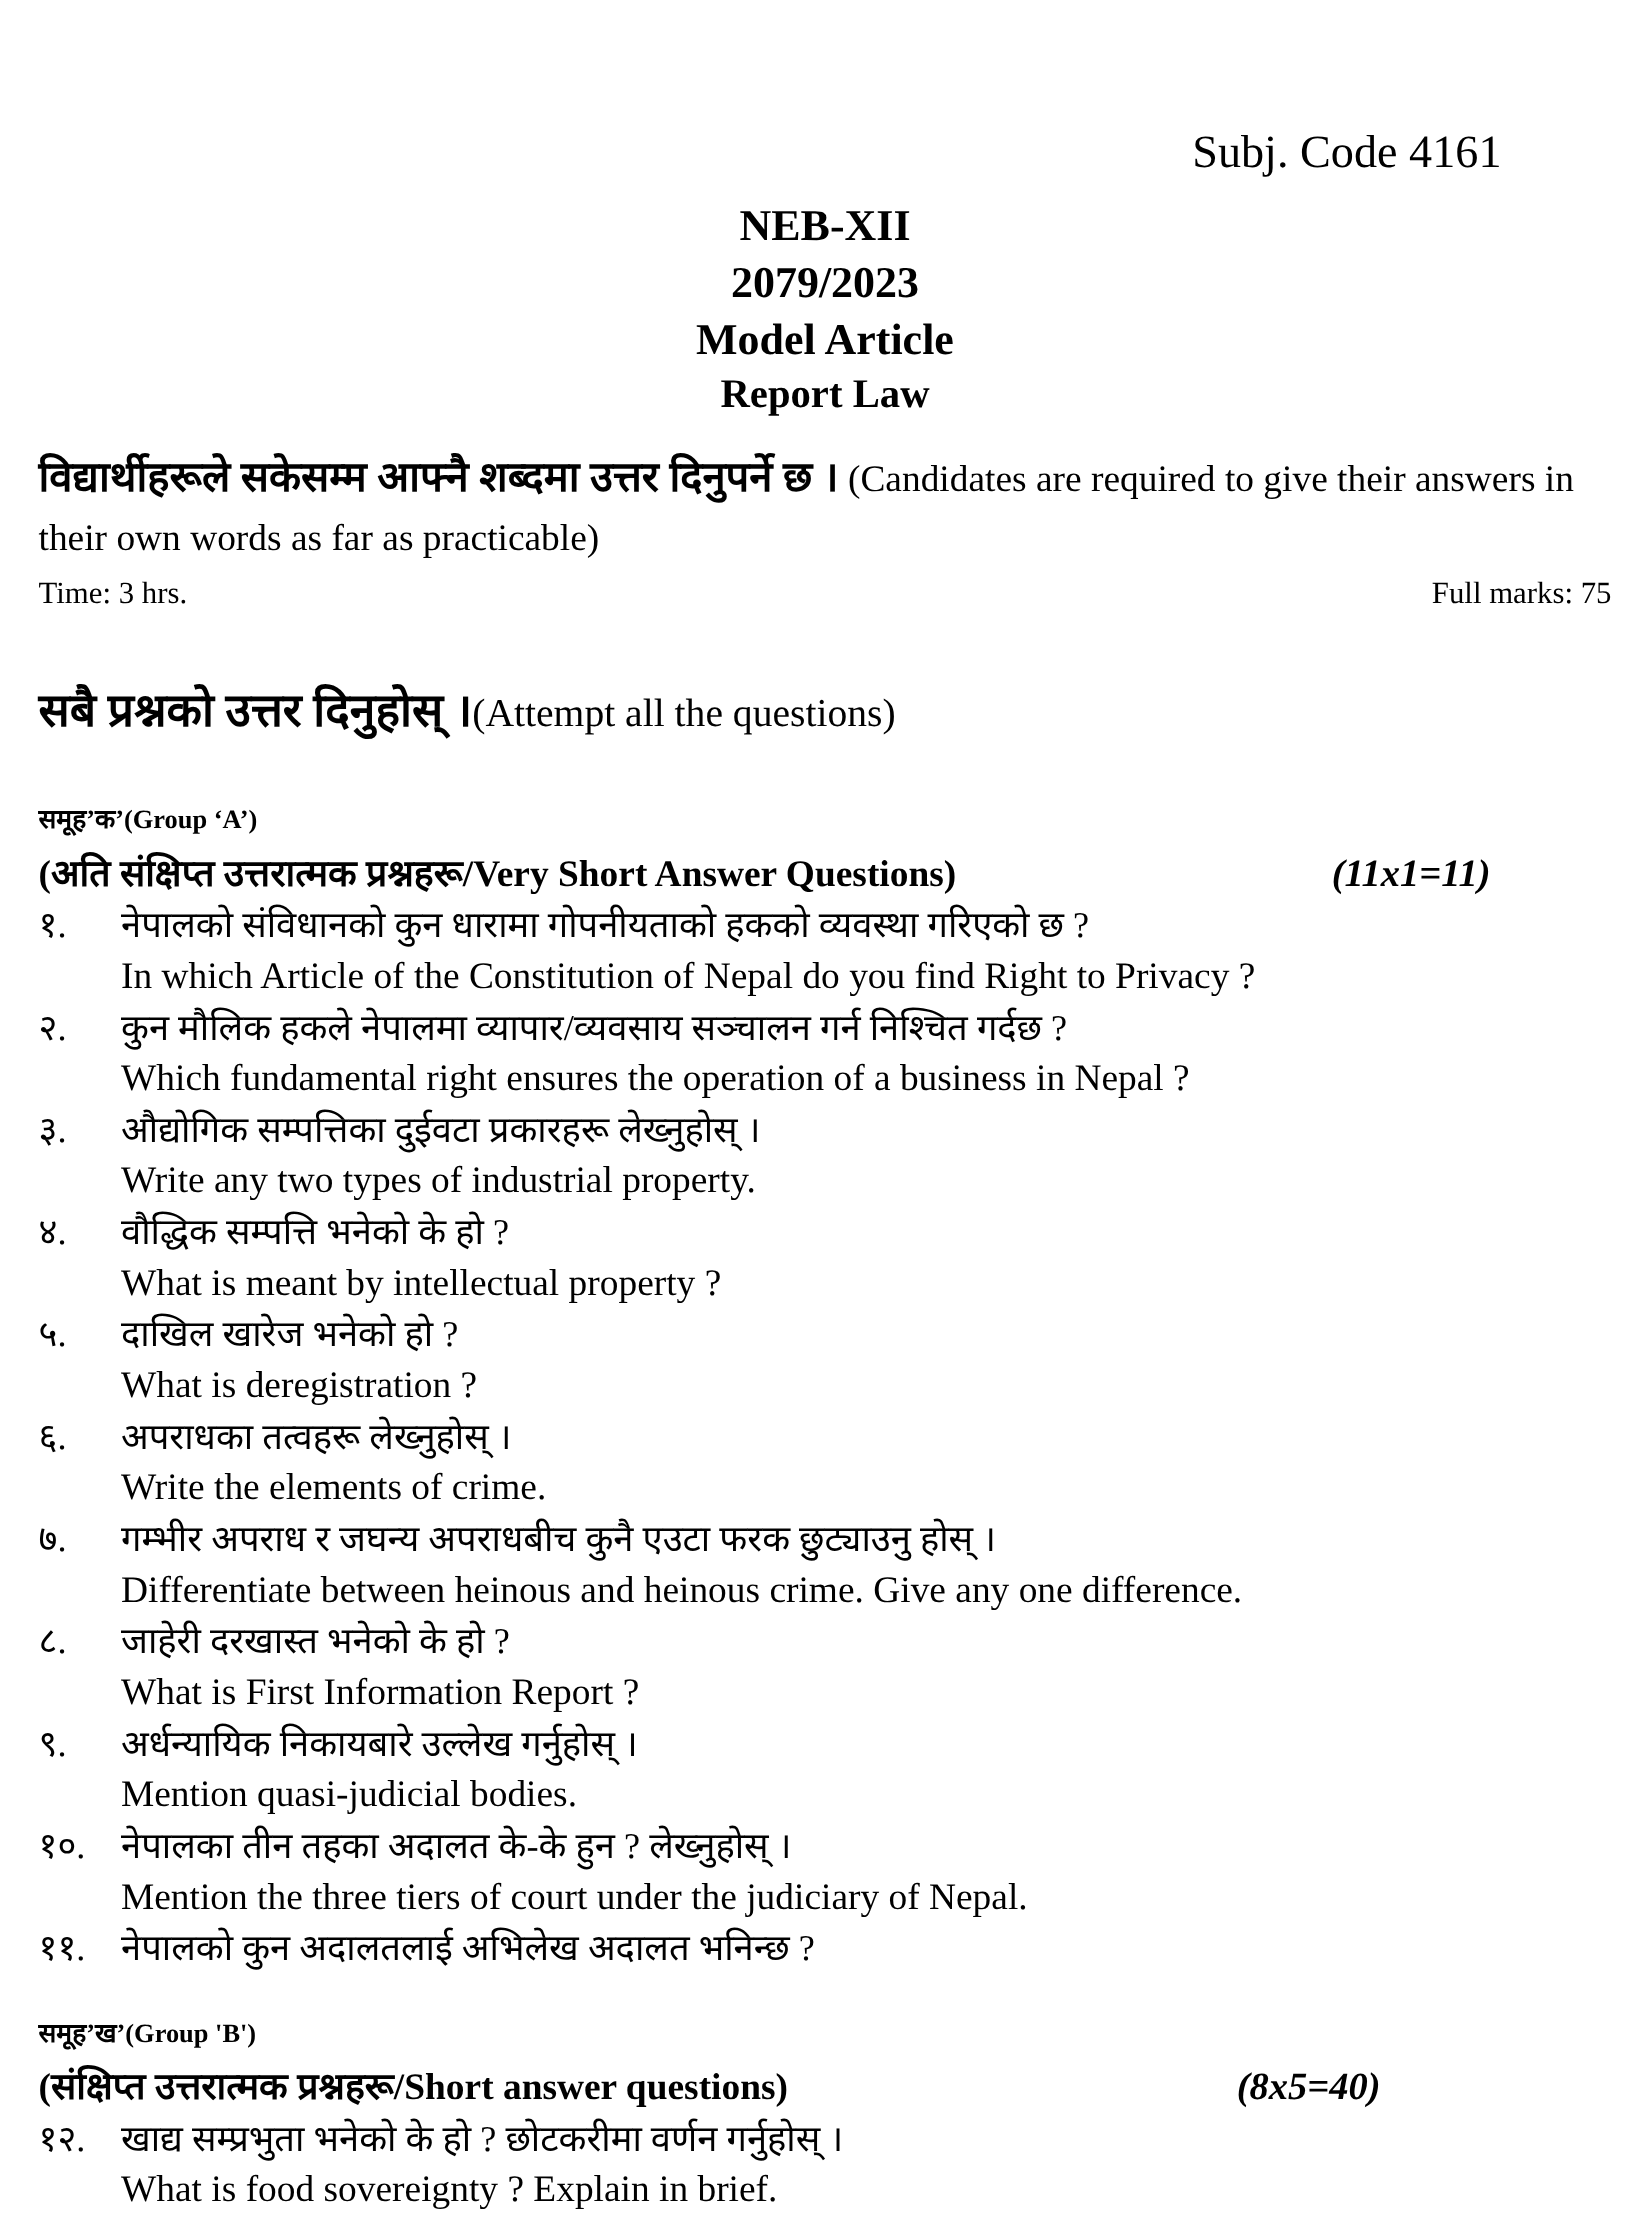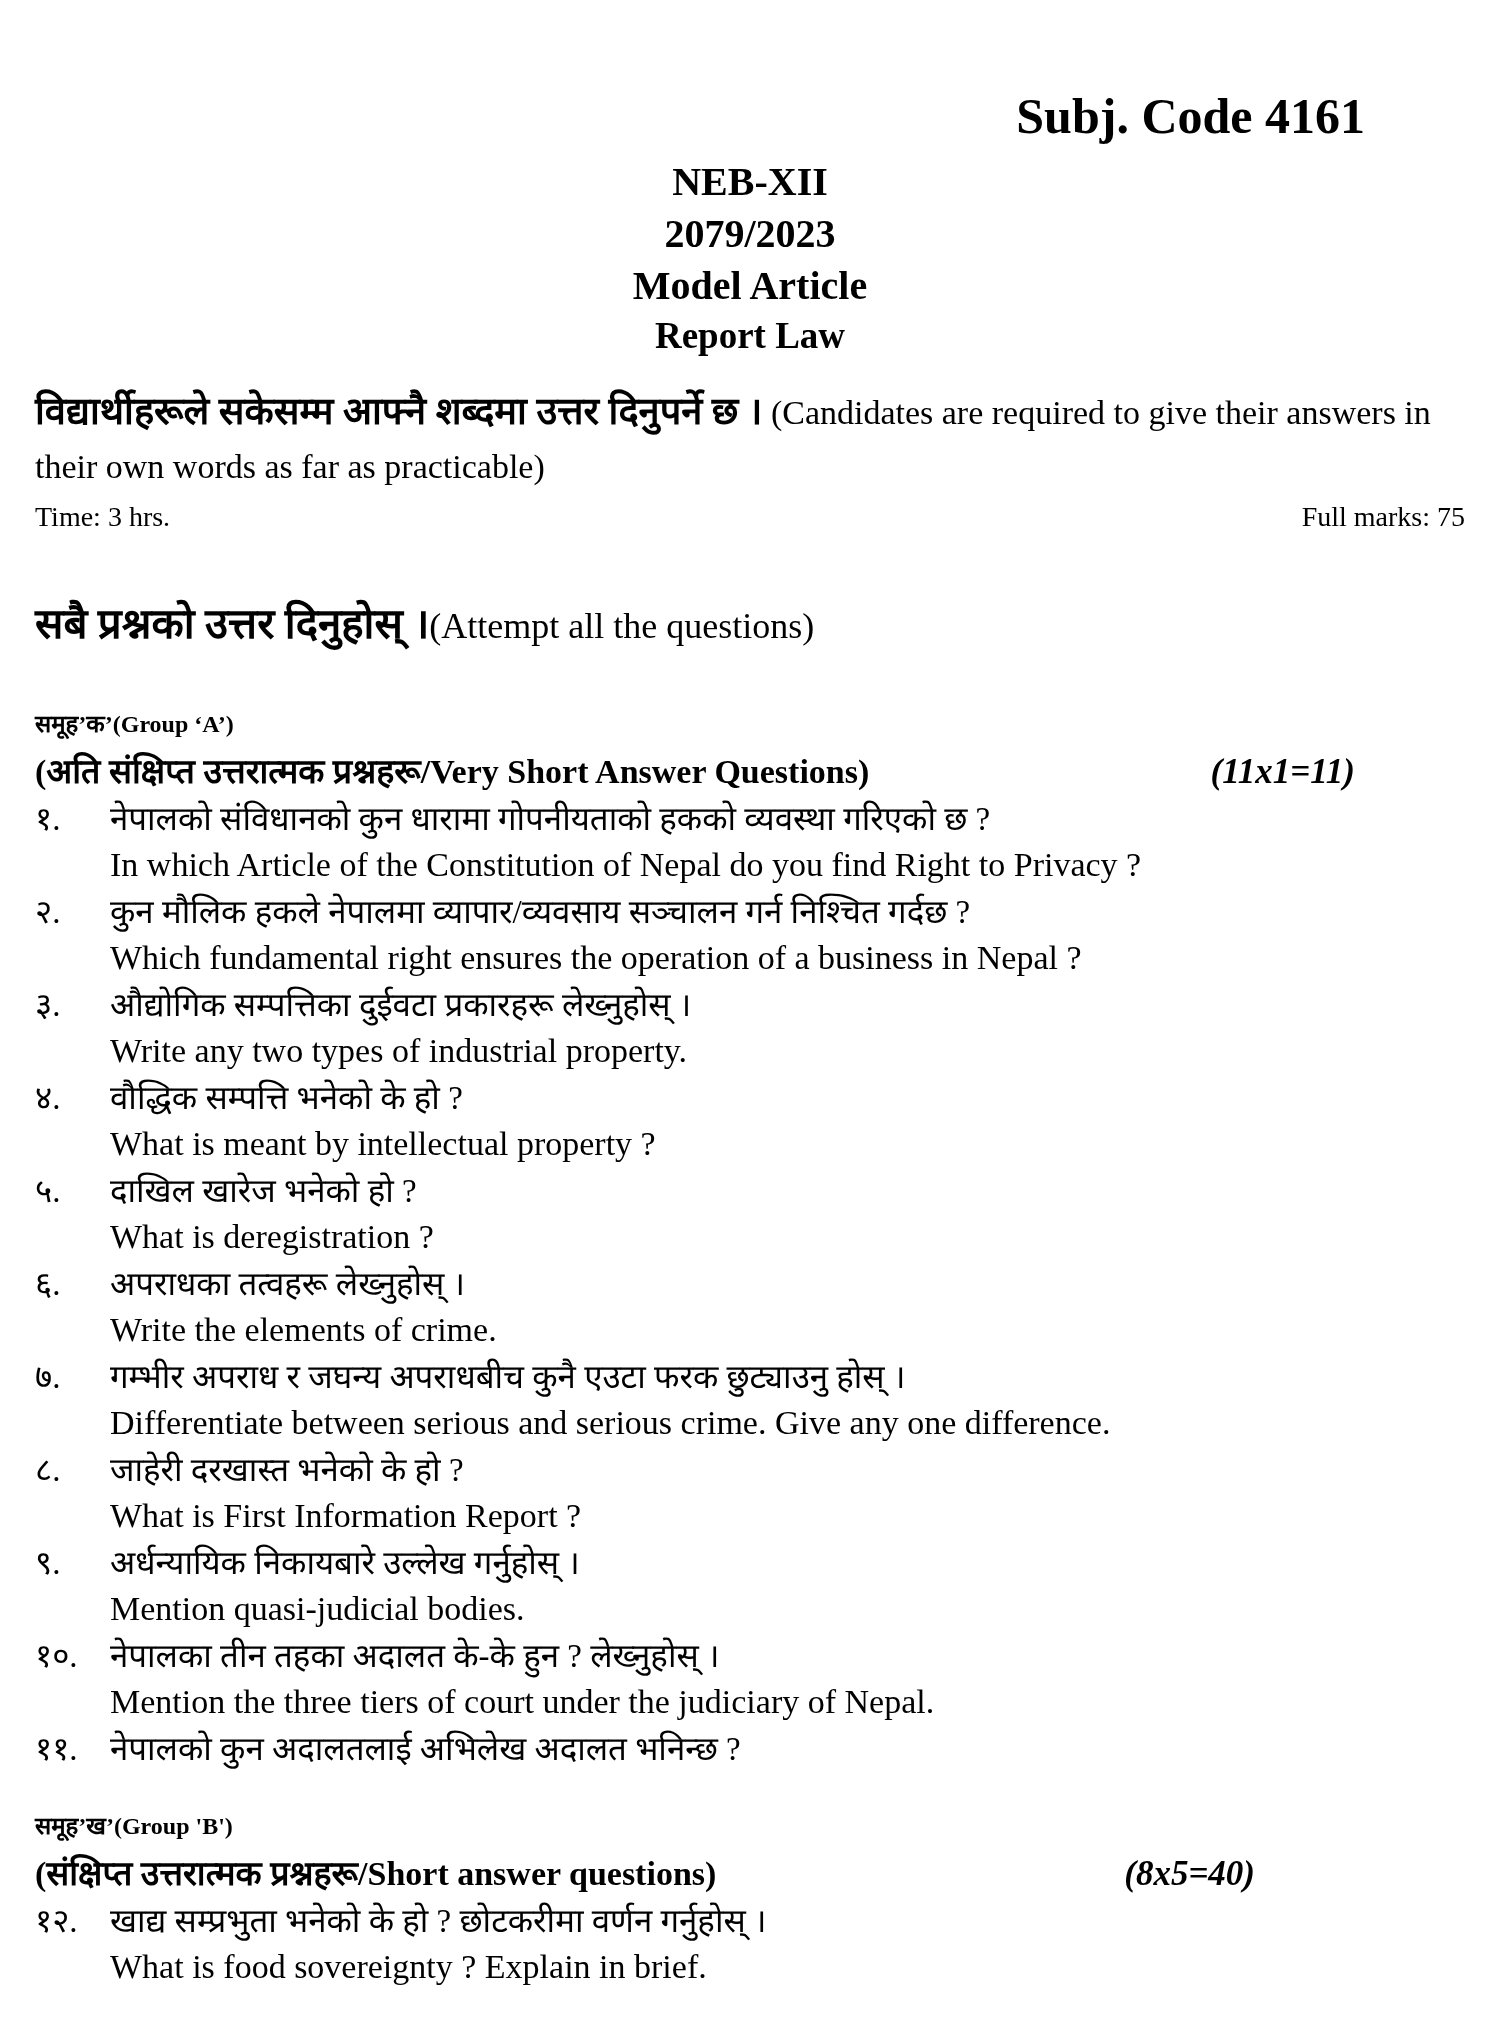--- a/index.html
+++ b/index.html
@@ -11,25 +11,25 @@
     color: #000000;
     font-family: "Liberation Serif", serif;
     overflow: hidden;
   }
   .page {
     width: 1500px;
     height: 2026px;
     padding: 0 35px;
   }
   .subj-code {
-    margin-top: 92px;
+    margin-top: 115px;
     text-align: right;
     padding-right: 100px;
-    font-size: 50px;
-    font-weight: bold;
+    font-size: 42px;
+    font-weight: normal;
     line-height: 48px;
   }
   .head-block { text-align: center; margin-top: 16px; }
   .h1 {
     font-size: 40px;
     font-weight: bold;
     line-height: 52px;
   }
   .h2 {
     font-size: 37px;
@@ -174,21 +174,21 @@
       <div class="qnum">६.</div>
       <div class="qbody">
         <div class="qnp">अपराधका तत्वहरू लेख्नुहोस् ।</div>
         <div class="qen">Write the elements of crime.</div>
       </div>
     </div>
     <div class="question">
       <div class="qnum">७.</div>
       <div class="qbody">
         <div class="qnp">गम्भीर अपराध र जघन्य अपराधबीच कुनै एउटा फरक छुट्याउनु होस् ।</div>
-        <div class="qen">Differentiate between serious and serious crime. Give any one difference.</div>
+        <div class="qen">Differentiate between heinous and heinous crime. Give any one difference.</div>
       </div>
     </div>
     <div class="question">
       <div class="qnum">८.</div>
       <div class="qbody">
         <div class="qnp">जाहेरी दरखास्त भनेको के हो ?</div>
         <div class="qen">What is First Information Report ?</div>
       </div>
     </div>
     <div class="question">

